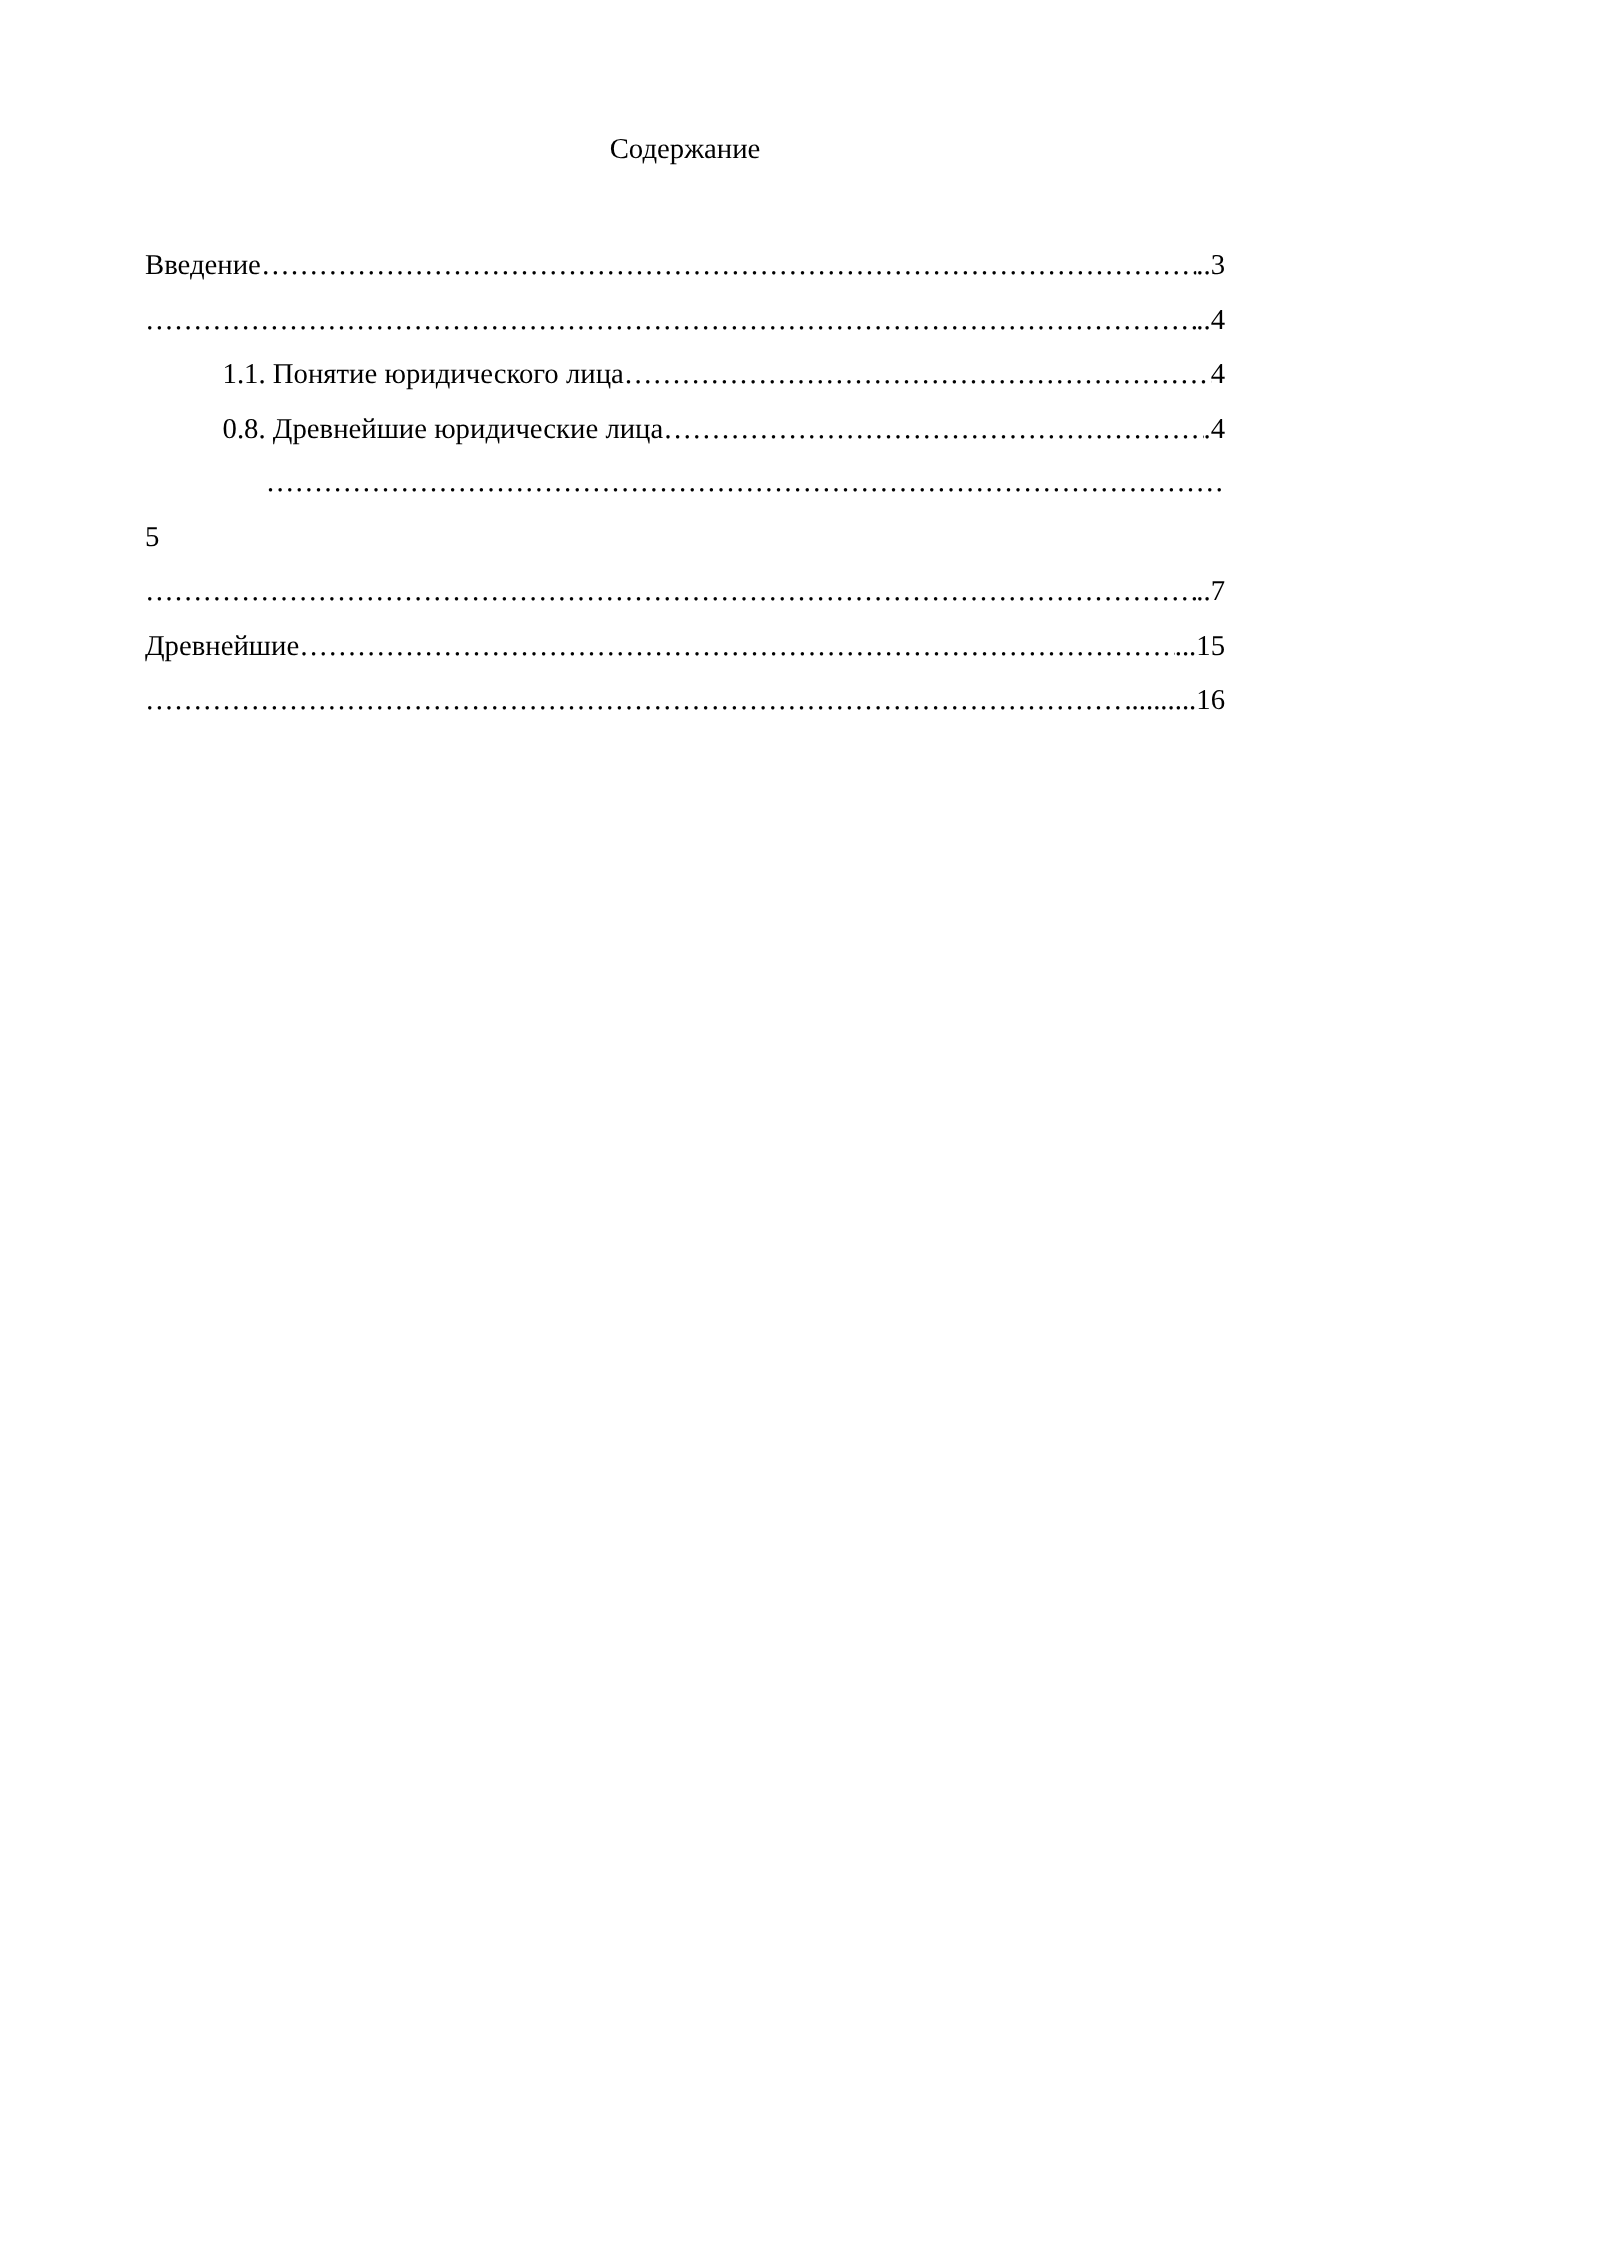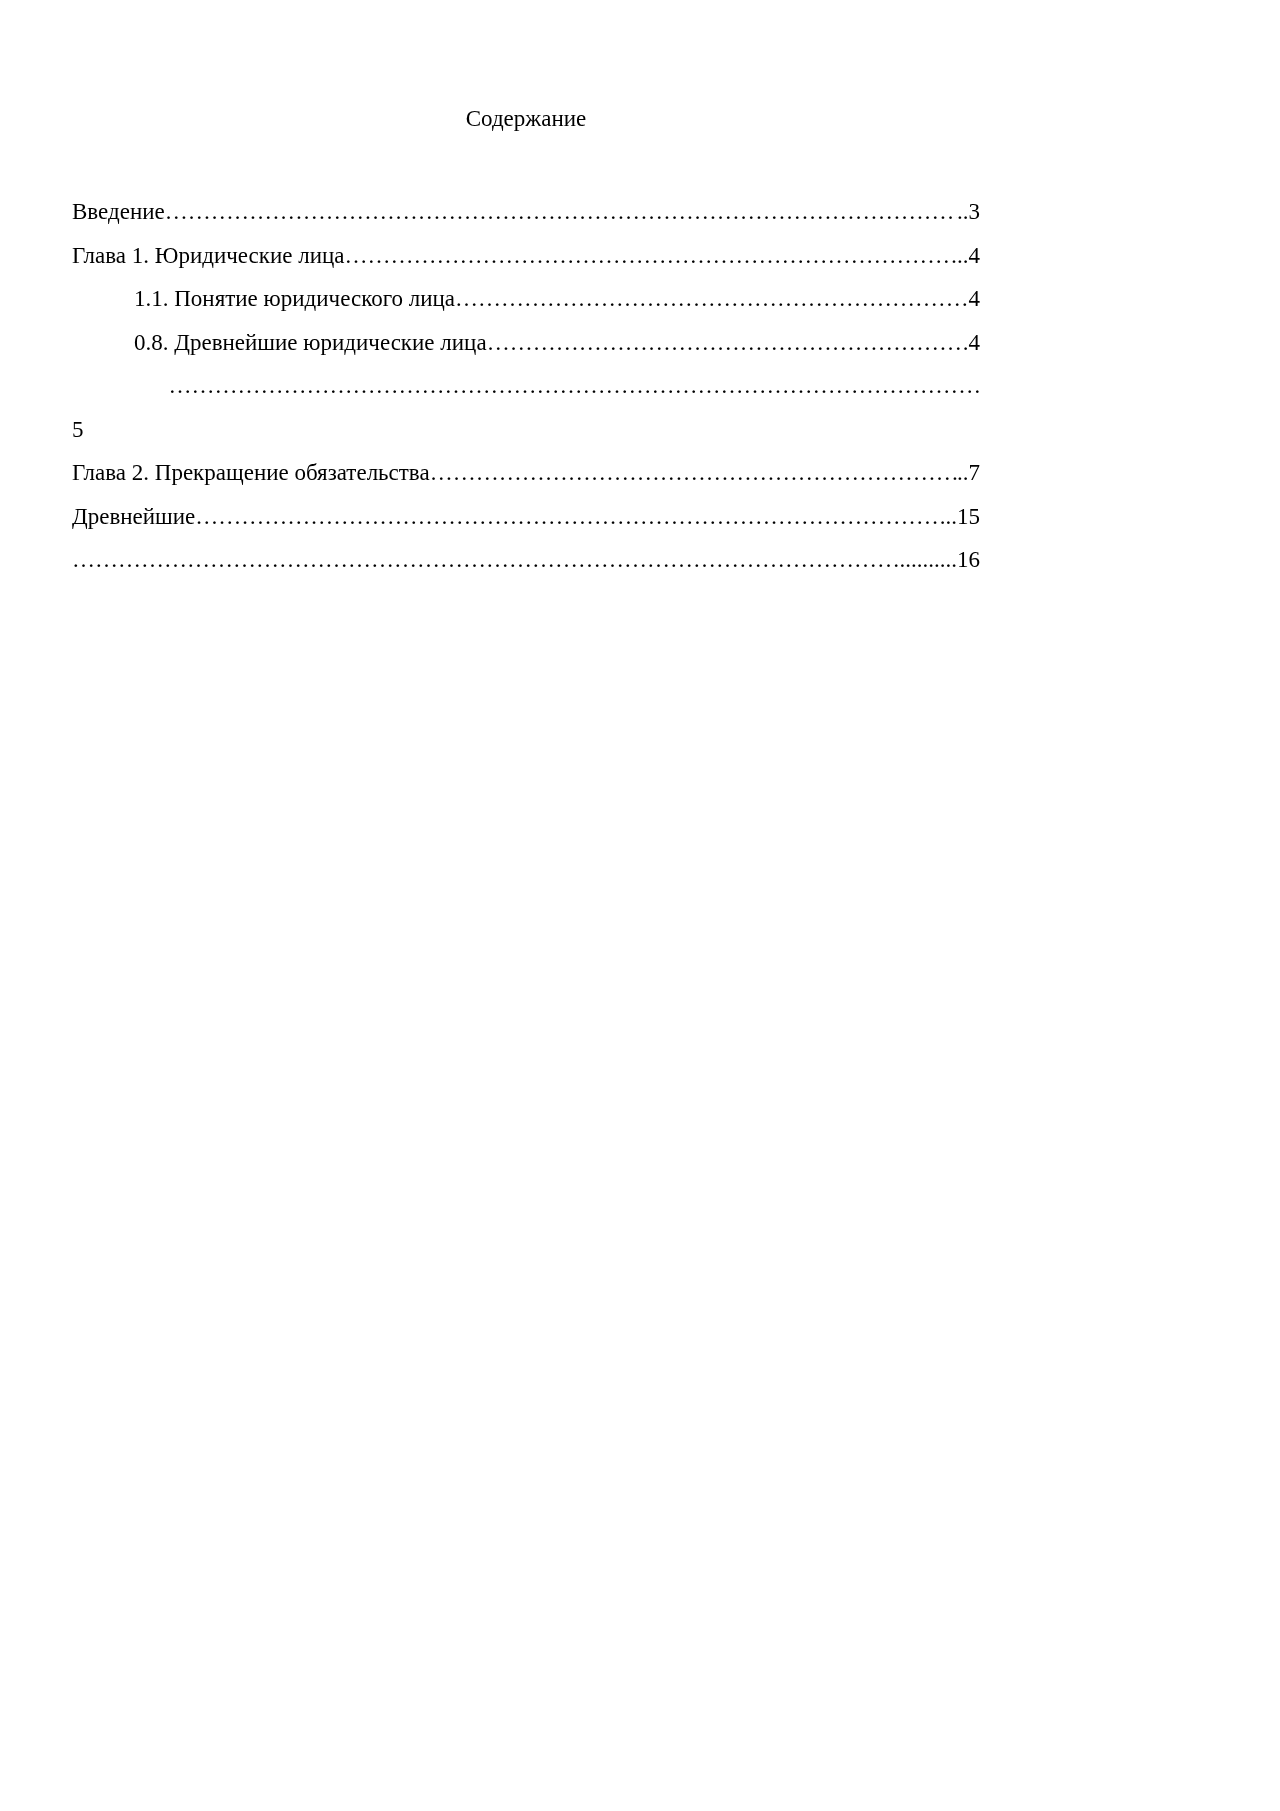--- a/index.html
+++ b/index.html
@@ -11,21 +11,21 @@
     width: 1280px;
     height: 1811px;
     font-family: "Liberation Serif", "DejaVu Serif", serif;
     color: #000000;
     overflow: hidden;
   }
   .page {
     box-sizing: border-box;
     width: 1220px;
     height: 1811px;
-    padding: 104px 240px 0 72px;
+    padding: 104px 240px 0 116px;
   }
   .doc-title {
     font-size: 23px;
     font-weight: 400;
     text-align: center;
     margin: 0 0 56px 0;
     line-height: 30px;
   }
   .entries {
     font-size: 23px;
@@ -63,21 +63,20 @@
 
   <div class="entries">
 
     <div class="line">
       <span class="label">Введение</span>
       <span class="leader">………………………………………………………………………………………………………………………………………………</span>
       <span class="page-num">..3</span>
     </div>
 
     <div class="line">
-      <span class="label">Глава 1. Юридические лица</span>
       <span class="leader">………………………………………………………………………………………………………………………………………………</span>
       <span class="page-num">..4</span>
     </div>
 
     <div class="line indent">
       <span class="label">1.1. Понятие юридического лица</span>
       <span class="leader">………………………………………………………………………………………………………………………………………………</span>
       <span class="page-num">4</span>
     </div>
 
@@ -92,21 +91,20 @@
       <span class="page-num"></span>
     </div>
 
     <div class="line">
       <span class="label">5</span>
       <span class="leader"></span>
       <span class="page-num"></span>
     </div>
 
     <div class="line">
-      <span class="label">Глава 2. Прекращение обязательства</span>
       <span class="leader">………………………………………………………………………………………………………………………………………………</span>
       <span class="page-num">..7</span>
     </div>
 
     <div class="line">
       <span class="label">Древнейшие</span>
       <span class="leader">………………………………………………………………………………………………………………………………………………</span>
       <span class="page-num">...15</span>
     </div>
 

